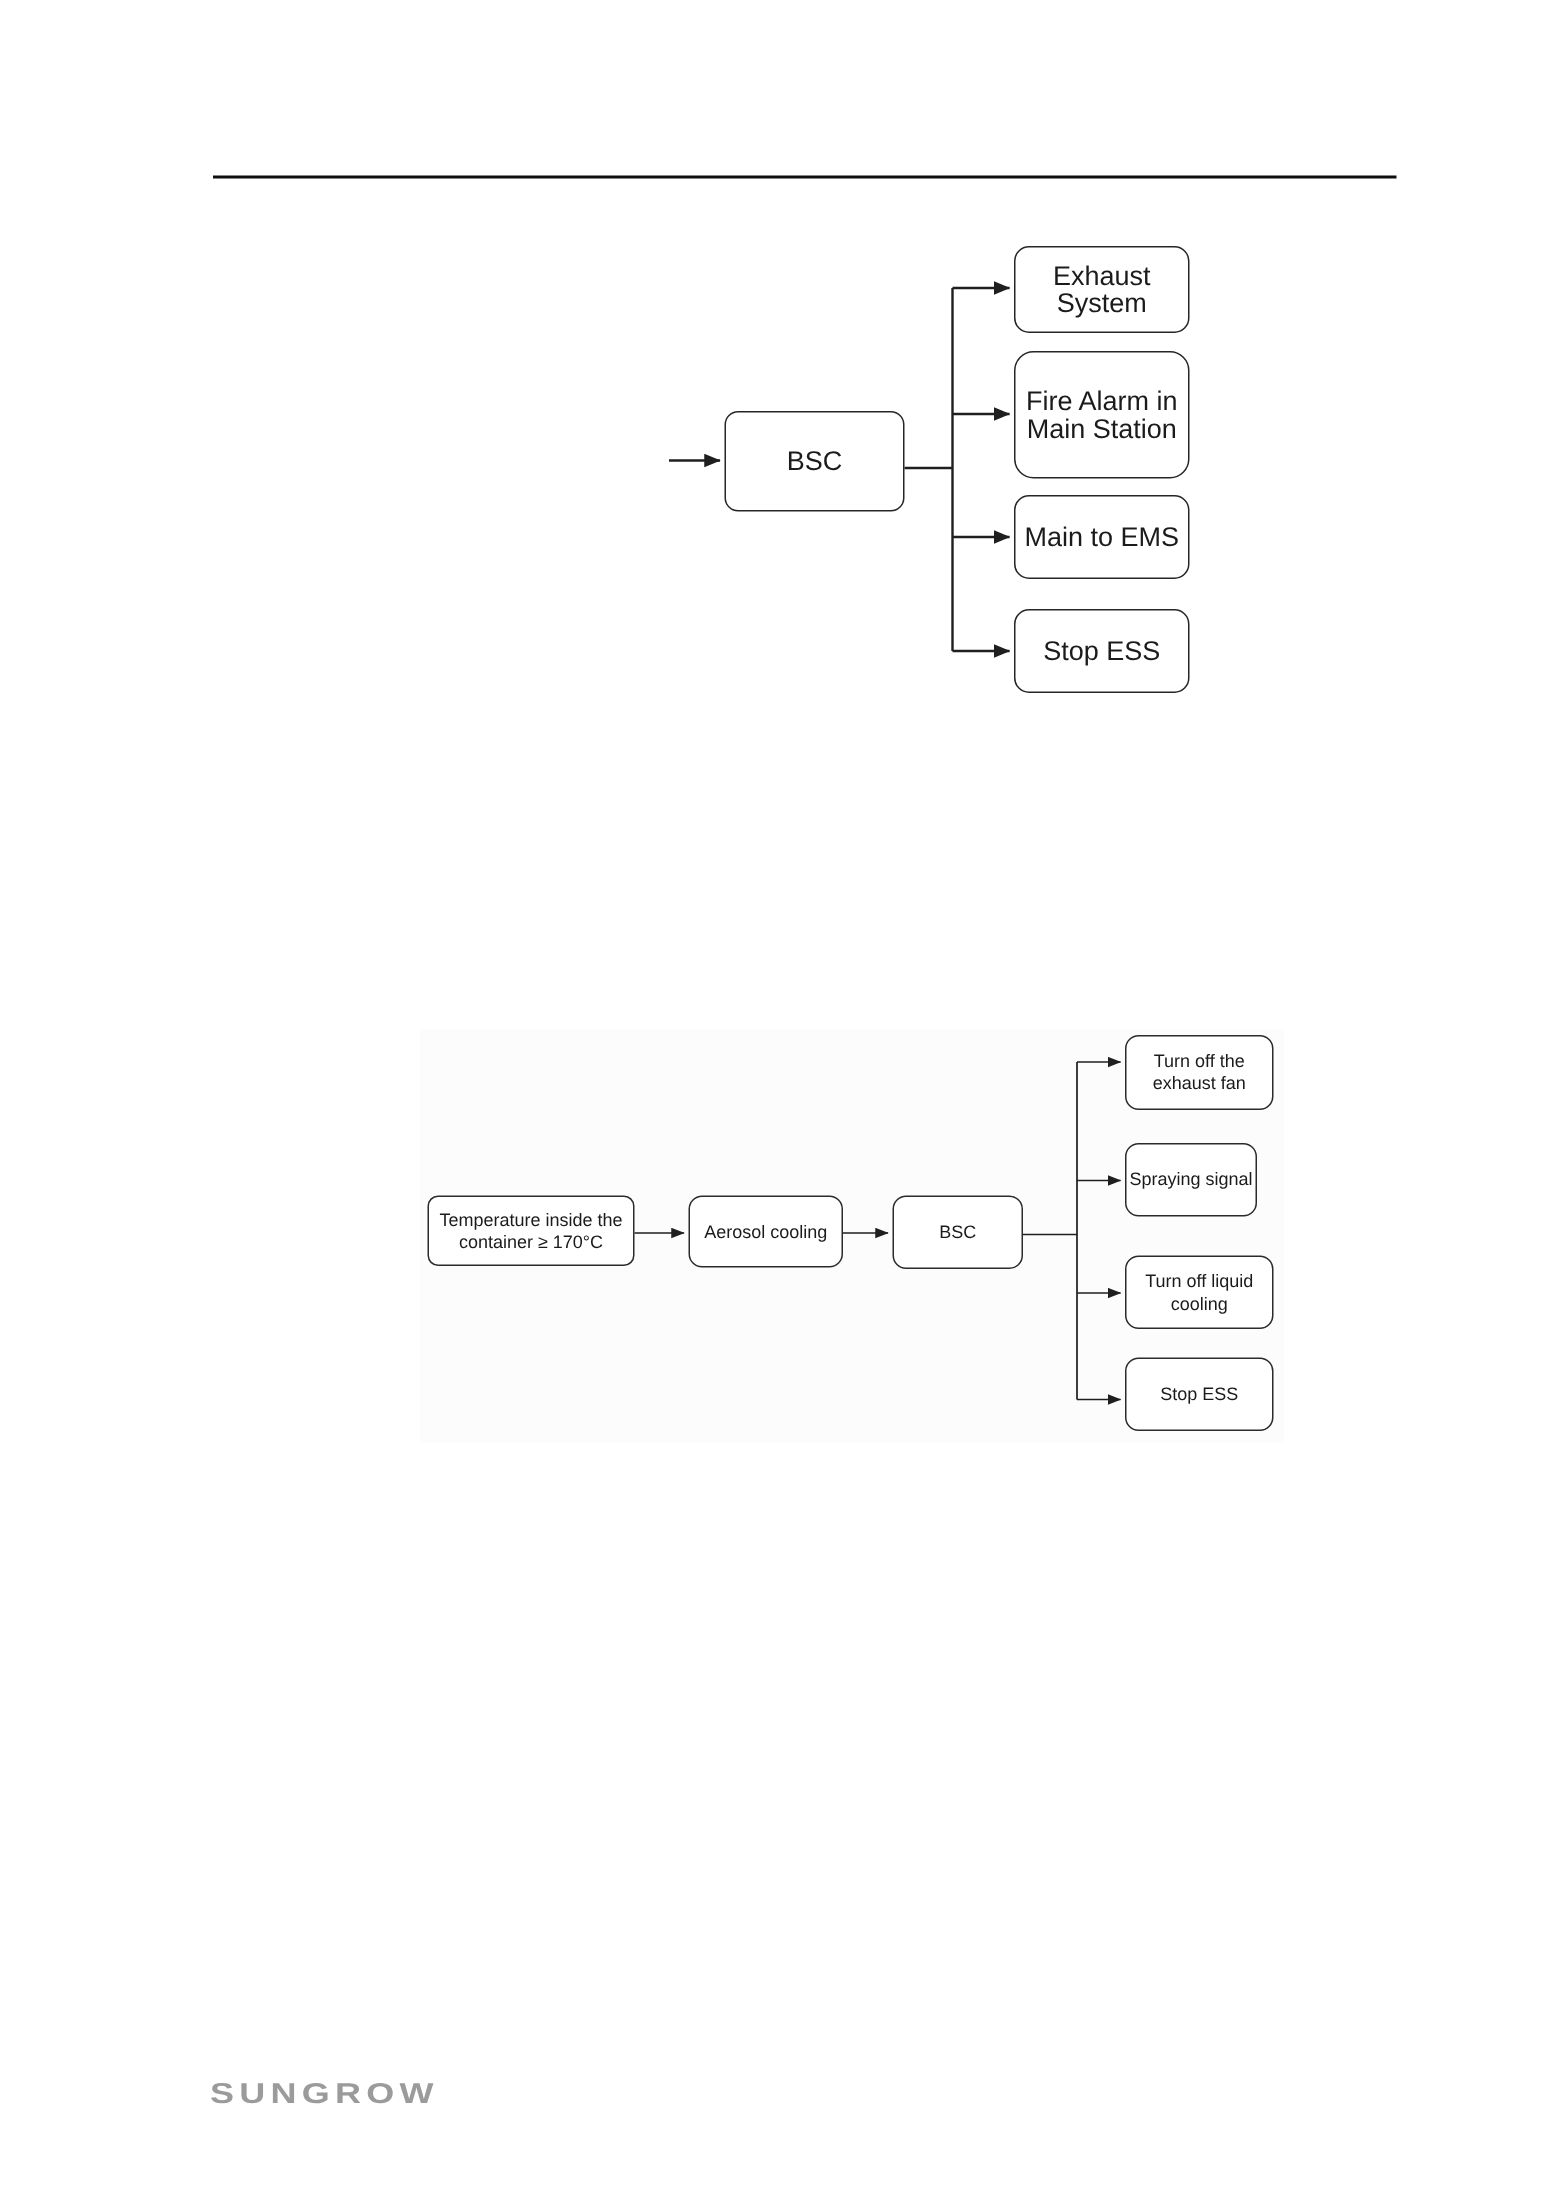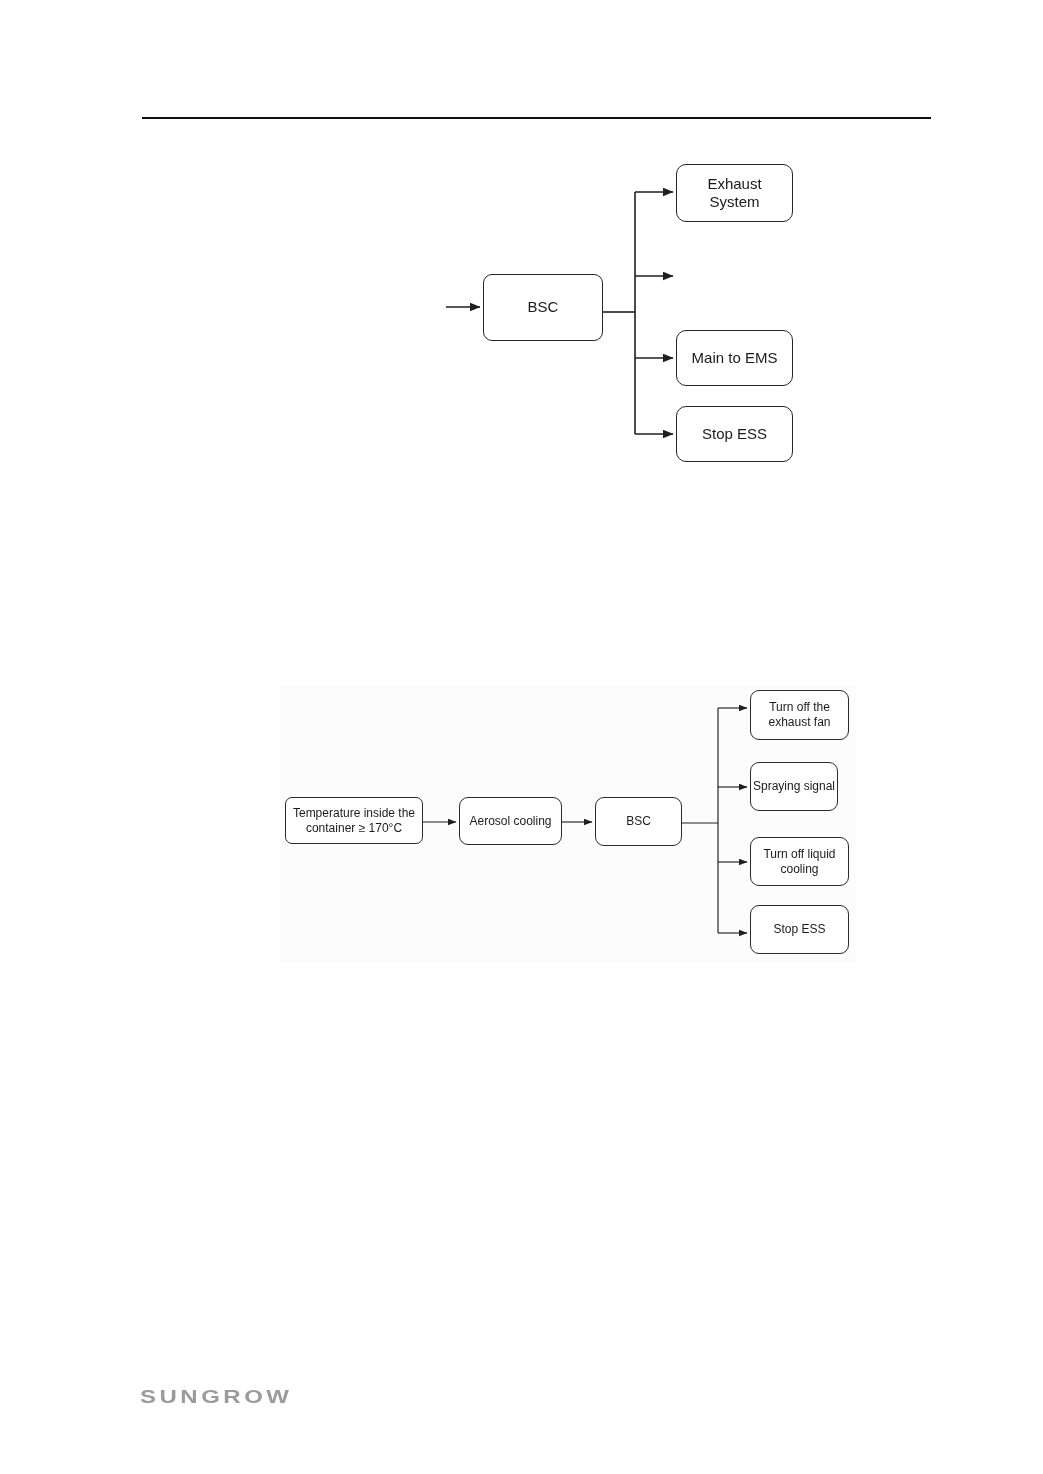--- a/index.html
+++ b/index.html
@@ -15,21 +15,21 @@
     position:absolute; left:280px; top:686px; width:576px; height:276px;
     background:#fcfcfc;
   }
   svg.wires { position:absolute; left:0; top:0; pointer-events:none; }
   .node {
     position:absolute; box-sizing:border-box; background:#ffffff;
     border:1.6px solid #262626; color:#1b1b1b;
     display:flex; align-items:center; justify-content:center;
     text-align:center; white-space:pre-line;
   }
-  .d1 { font-size:15px; line-height:18.5px; }
+  .d1 { font-size:18px; line-height:18.5px; }
   .d2 { font-size:12px; line-height:15px; border-width:1.15px; border-color:#2b2b2b; }
   .logo {
     position:absolute; left:140px; top:1385px;
     font-weight:700; font-size:24px; letter-spacing:3.5px;
     color:#9b9b9b; transform:scaleY(0.8); transform-origin:left top;
   }
 </style>
 </head>
 <body>
 
@@ -65,20 +65,22 @@
       <line x1="718" y1="708" x2="747" y2="708" marker-end="url(#ah2)"></line>
       <line x1="718" y1="787" x2="747" y2="787" marker-end="url(#ah2)"></line>
       <line x1="718" y1="862" x2="747" y2="862" marker-end="url(#ah2)"></line>
       <line x1="718" y1="933" x2="747" y2="933" marker-end="url(#ah2)"></line>
     </g>
   </svg>
 
   <div class="node d1" style="left:483px; top:274px; width:120px; height:67px; border-radius:9px;">BSC</div>
   <div class="node d1" style="left:676px; top:164px; width:117px; height:58px; border-radius:10px;">Exhaust
 System</div>
+  <div class="node d1" style="left:676px; top:234px; width:117px; height:85px; border-radius:13px;">Fire Alarm in
+Main Station</div>
   <div class="node d1" style="left:676px; top:330px; width:117px; height:56px; border-radius:10px;">Main to EMS</div>
   <div class="node d1" style="left:676px; top:406px; width:117px; height:56px; border-radius:10px;">Stop ESS</div>
 
   <div class="node d2" style="left:285px; top:797px; width:138px; height:47px; border-radius:7px;">Temperature inside the
 container ≥ 170°C</div>
   <div class="node d2" style="left:459px; top:797px; width:103px; height:48px; border-radius:9px;">Aerosol cooling</div>
   <div class="node d2" style="left:595px; top:797px; width:87px; height:49px; border-radius:9px;">BSC</div>
   <div class="node d2" style="left:750px; top:690px; width:99px; height:50px; border-radius:9px;">Turn off the
 exhaust fan</div>
   <div class="node d2" style="left:750px; top:762px; width:88px; height:49px; border-radius:9px;">Spraying signal</div>

